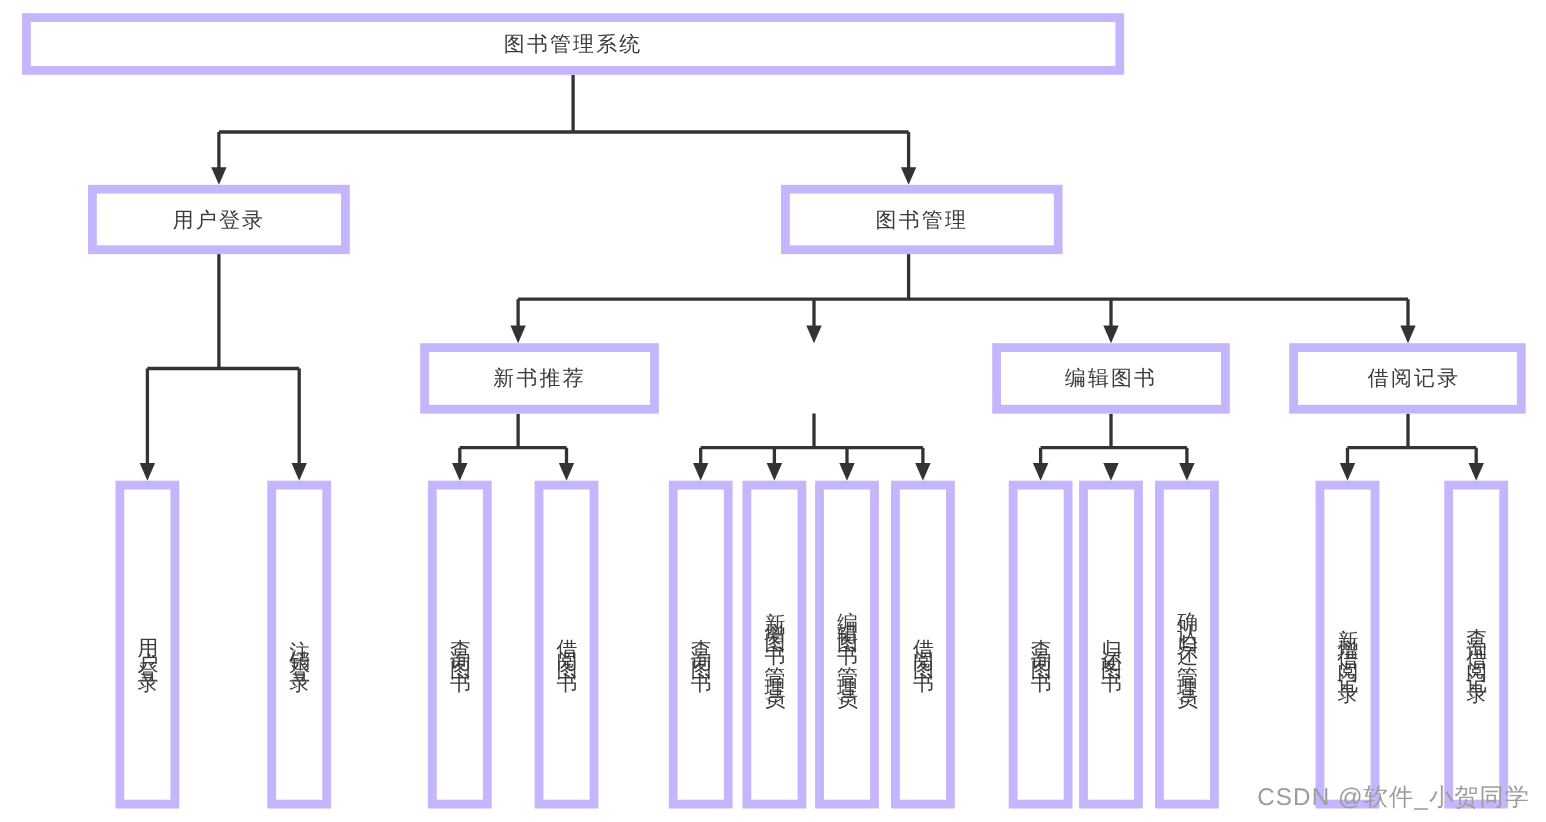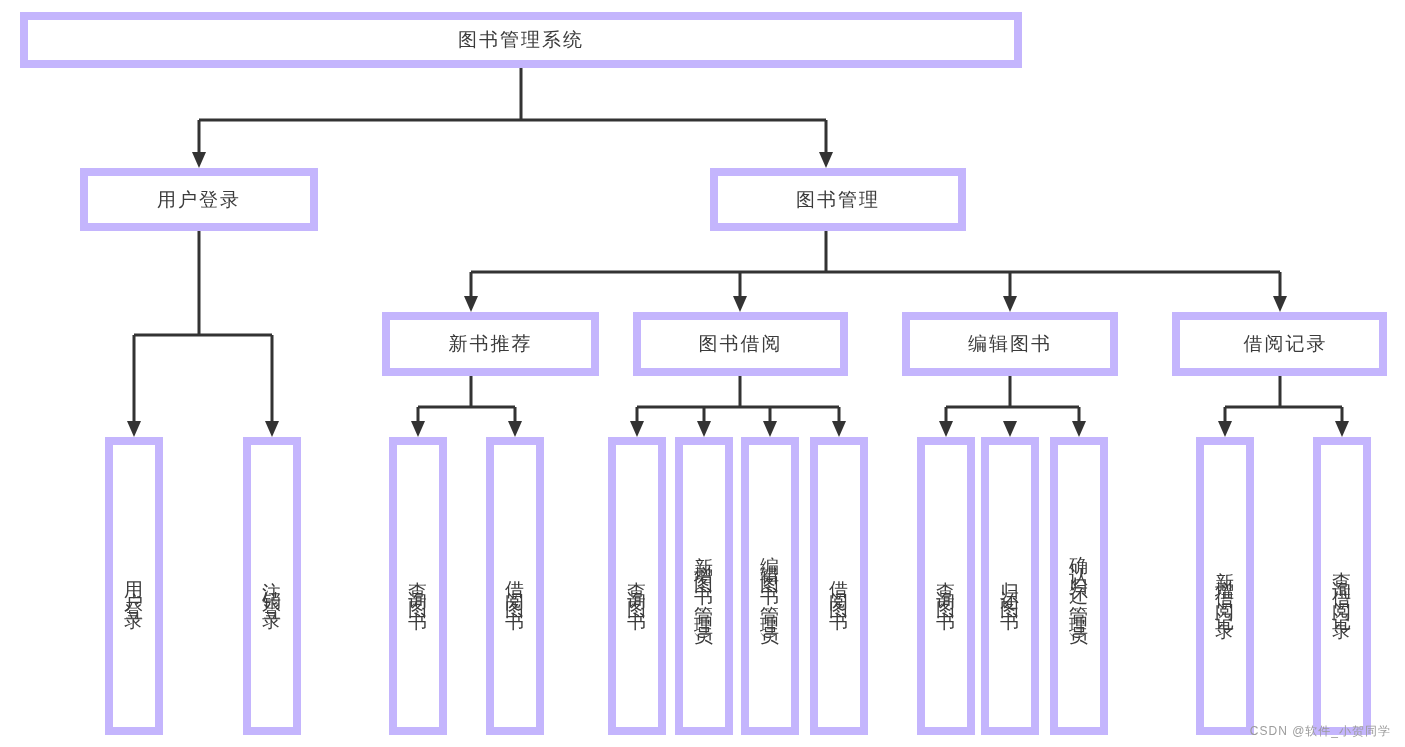--- a/index.html
+++ b/index.html
@@ -28,21 +28,21 @@
     writing-mode:vertical-rl;
     text-orientation:mixed;
     font-size:19px;
     letter-spacing:10px;
     line-height:1;
     white-space:nowrap;
   }
   .watermark {
     position:absolute;
     right:14px; bottom:7px;
-    font-size:12px;
+    font-size:22px;
     letter-spacing:1px;
     color:#9c9c9c;
     z-index:5;
   }
 </style>
 </head>
 <body>
 
 <div class="stage">
 
@@ -96,23 +96,20 @@
   <div class="node hbox" style="left:80px; top:168px; width:238px; height:63px;">
     <span>用户登录</span>
   </div>
   <div class="node hbox" style="left:710px; top:168px; width:256px; height:63px;">
     <span>图书管理</span>
   </div>
 
   <div class="node hbox" style="left:363px; top:312px; width:217px; height:64px;margin-left:19px;">
     <span>新书推荐</span>
   </div>
-  <div class="node hbox" style="left:633px; top:312px; width:215px; height:64px;">
-    <span>图书借阅</span>
-  </div>
   <div class="node hbox" style="left:902px; top:312px; width:216px; height:64px;">
     <span>编辑图书</span>
   </div>
   <div class="node hbox" style="left:1172px; top:312px; width:215px; height:64px;padding-left:12px;">
     <span>借阅记录</span>
   </div>
 
   <div class="node leaf" style="left:105px;">
     <span class="vtext">用户登录</span>
   </div>

